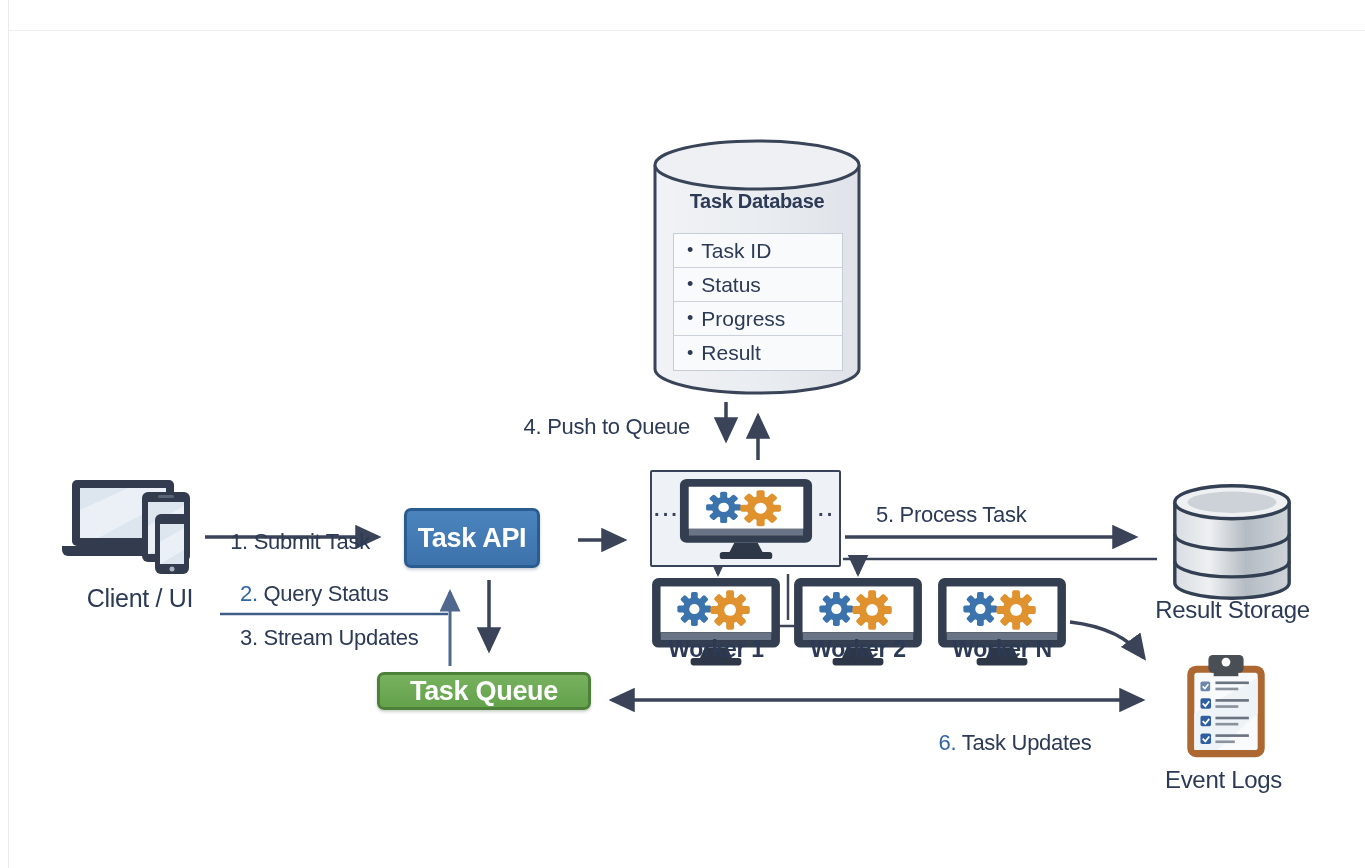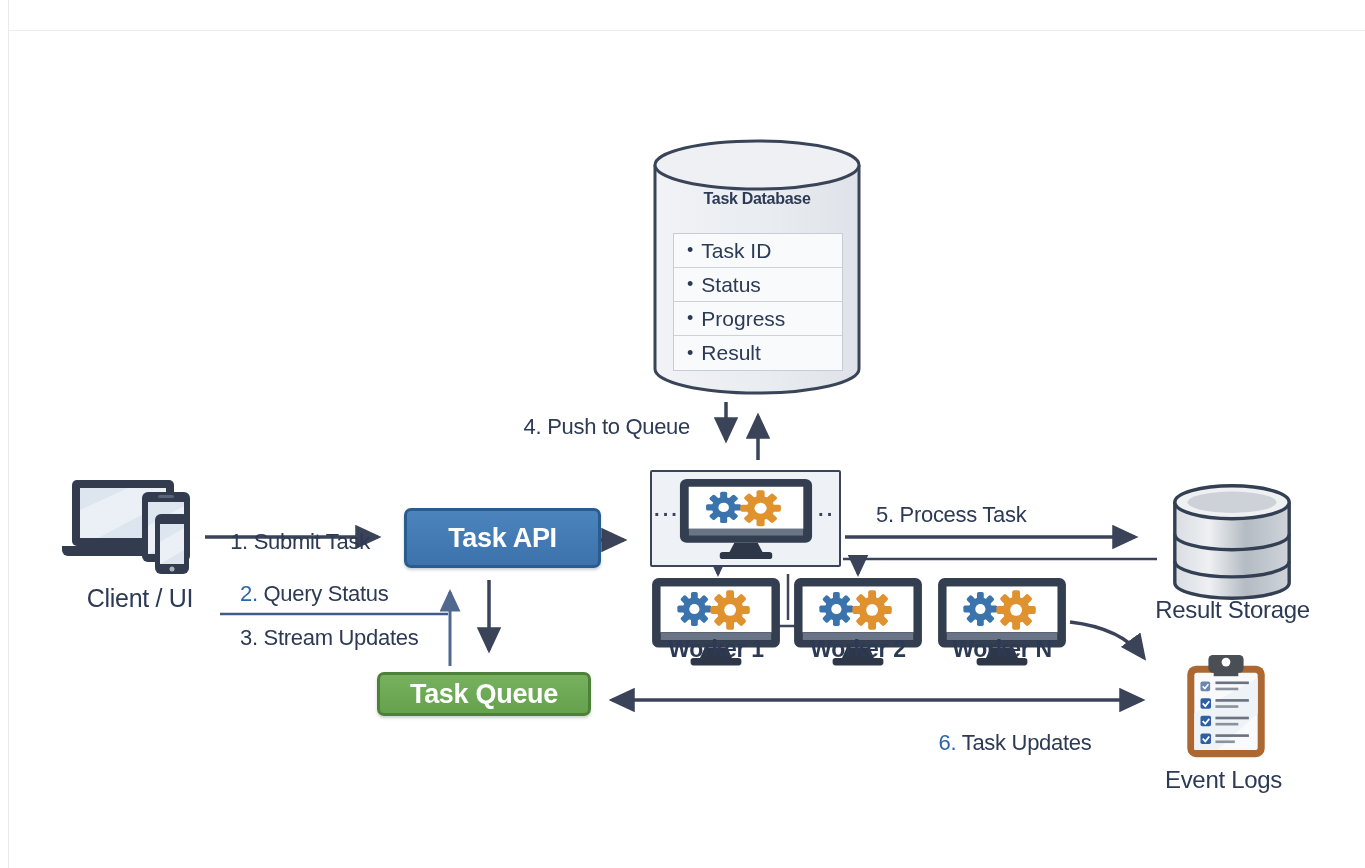--- a/index.html
+++ b/index.html
@@ -16,39 +16,39 @@
   .abs { position:absolute; }
   .lbl {
     position:absolute; font-weight:normal; color:#2c3a55;
     letter-spacing:-0.3px; white-space:nowrap;
   }
   .lbl .num-blue { color:#2f66a5; }
   .node-lbl { font-size:23px; text-align:center; }
   .edge-lbl { font-size:22px; }
 
   .api-box {
-    position:absolute; left:404px; top:508px; width:197px; height:60px;
+    position:absolute; left:404px; top:508px; width:136px; height:60px;
     background:linear-gradient(180deg,#4b84bd,#3d72ab);
     border:3px solid #2b5c90; border-radius:7px;
     display:flex; align-items:center; justify-content:center;
     color:#ffffff; font-weight:bold; font-size:27px; letter-spacing:-0.3px;
     box-shadow:0 2px 3px rgba(40,60,90,.25);
   }
   .queue-box {
-    position:absolute; left:377px; top:672px; width:214px; height:44px;
+    position:absolute; left:377px; top:672px; width:214px; height:38px;
     background:linear-gradient(180deg,#77b15e,#65a24c);
     border:3px solid #4d8038; border-radius:7px;
     display:flex; align-items:center; justify-content:center;
     color:#ffffff; font-weight:bold; font-size:27px; letter-spacing:-0.3px;
     box-shadow:0 2px 3px rgba(50,80,40,.25);
   }
 
   .db-node { position:absolute; left:652px; top:138px; width:210px; height:260px; }
   .db-title { position:absolute; left:0; top:52px; width:100%; text-align:center;
-              font-weight:bold; font-size:16px; letter-spacing:-0.3px; }
+              font-weight:bold; font-size:20px; letter-spacing:-0.3px; }
   .db-fields {
     position:absolute; left:21px; top:95px; width:170px;
     background:#f8fafc; border:1px solid #c7cdd6;
   }
   .db-field {
     display:flex; align-items:center; gap:8px;
     height:34px; padding-left:13px; font-size:21px; color:#2c3a55;
     border-bottom:1px solid #ccd2da;
   }
   .db-field:last-child { border-bottom:none; }

